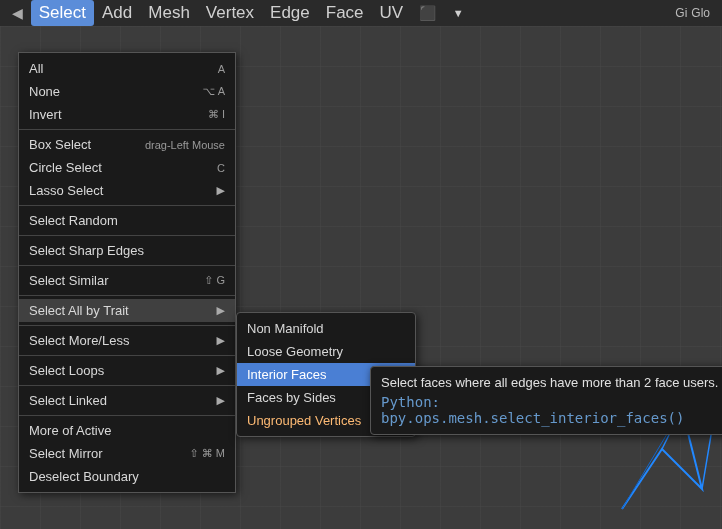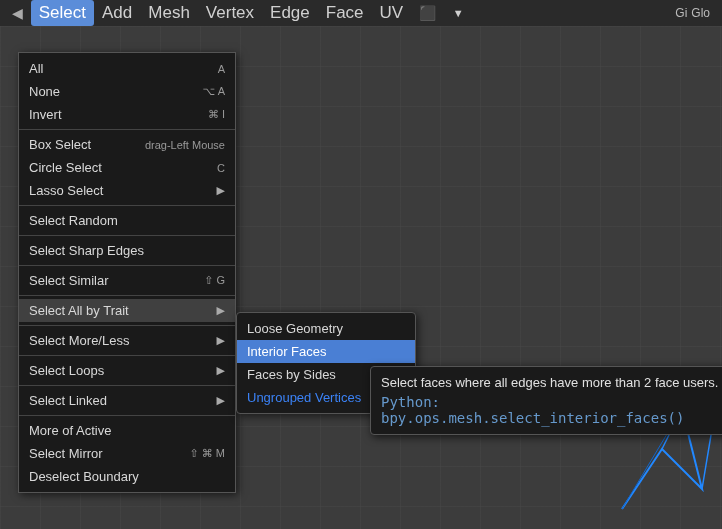--- a/index.html
+++ b/index.html
@@ -111,21 +111,21 @@
       margin-left: auto;
       color: #aaa;
       font-size: 11px;
     }
     .menu-separator {
       height: 1px;
       background: #444;
       margin: 3px 0;
     }
     .menu-item.disabled {
-      color: #3b82f6;
+      color: #fdba74;
       cursor: default;
     }
 
     
     .dropdown-secondary {
       position: absolute;
       top: 26px;
       left: 236px;
       width: 180px;
       background: #1a1a1a;
@@ -286,20 +286,23 @@
     </div>
     <div class="menu-item">
       <span>Deselect Boundary</span>
     </div>
 
   </div>
 
   <div class="dropdown-secondary" style="top: 286px;">
 
     <div class="menu-item">
+      <span>Non Manifold</span>
+    </div>
+    <div class="menu-item">
       <span>Loose Geometry</span>
     </div>
     <div class="menu-item menu-item-highlighted">
       <span>Interior Faces</span>
     </div>
     <div class="menu-item">
       <span>Faces by Sides</span>
     </div>
     <div class="menu-item disabled">
       <span>Ungrouped Vertices</span>

